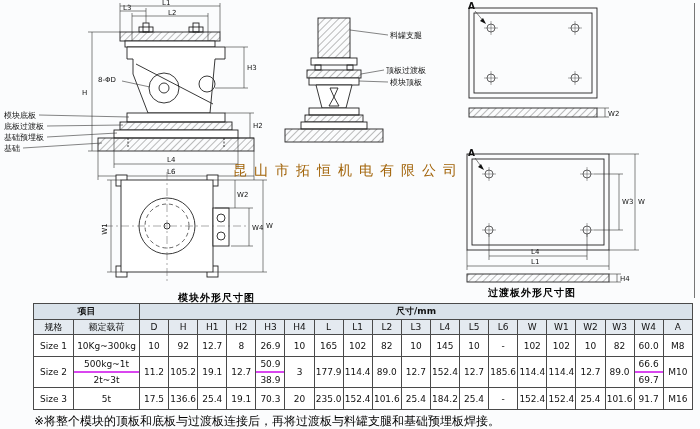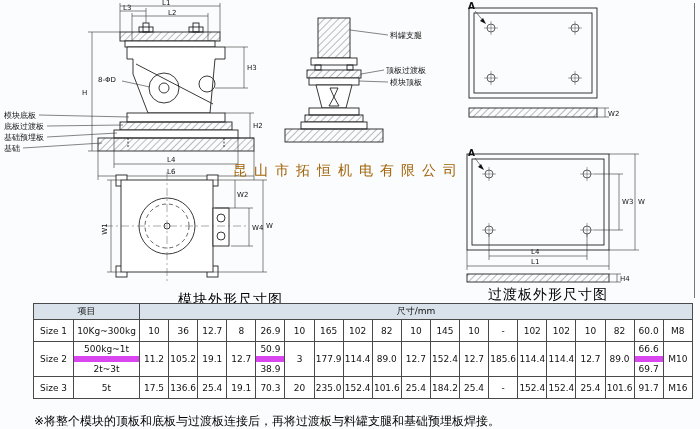--- a/index.html
+++ b/index.html
@@ -2,31 +2,31 @@
 <html><head>
 <meta charset="utf-8">
 <style>
   html,body{margin:0;padding:0;width:700px;height:429px}
   body{position:relative;background:#fbfcfd;font-family:"DejaVu Sans","Liberation Sans",sans-serif;overflow:hidden;color:#111}
   .abs{position:absolute}
   svg{overflow:visible}
   svg text{font-family:"DejaVu Sans","Liberation Sans",sans-serif;font-size:8px;fill:#111}
   svg text.dim{font-size:7px}
   svg text.sec{font-size:9px;font-weight:bold}
-  .caption{position:absolute;font-size:14px;font-weight:normal;letter-spacing:1px;white-space:nowrap;color:#000}
+  .caption{position:absolute;font-size:10px;font-weight:bold;letter-spacing:1px;white-space:nowrap;color:#000}
   .watermark{position:absolute;left:233px;top:162px;font-size:14px;letter-spacing:7px;color:#a16207;white-space:nowrap}
   .sheet-edge{position:absolute;left:694px;top:3px;width:1px;height:295px;background:#777}
   #dim-table{position:absolute;left:33px;top:303px;width:660px;border-collapse:collapse;table-layout:fixed;font-size:9px;background:#fff}
   #dim-table th,#dim-table td{border:1px solid #4a4a4a;text-align:center;vertical-align:middle;padding:0;font-weight:normal;height:15px;overflow:hidden}
-  #dim-table th.h1{background:#d9e2ea;font-weight:normal}
+  #dim-table th.h1{background:#d9e2ea;font-weight:bold}
   #dim-table th.h2{background:#e4eaf0;height:14px}
   #dim-table td{height:21px}
   #dim-table td.stack{padding:0}
   #dim-table td.stack div{height:14px;line-height:14px}
-  #dim-table td.stack div+div{border-top:6px solid #d946ef}
+  #dim-table td.stack div+div{border-top:2px solid #d946ef}
   .note{position:absolute;left:34px;top:413px;font-size:12px;white-space:nowrap;color:#000}
 </style>
 </head>
 <body>
 
 <svg class="abs" style="left:2px;top:0" width="266" height="196" viewBox="0 0 266 196">
   <defs>
     <pattern id="hA" width="5" height="5" patternUnits="userSpaceOnUse" patternTransform="rotate(45)">
       <line x1="0" y1="0" x2="0" y2="5" stroke="#777" stroke-width="1"></line>
     </pattern>
@@ -282,24 +282,47 @@
       <col>
       <col>
       <col>
     </colgroup>
     <tbody>
       <tr>
         <th colspan="2" class="h1">项目</th>
         <th colspan="19" class="h1">尺寸/mm</th>
       </tr>
       <tr>
+        <th class="h2">规格</th>
+        <th class="h2">额定载荷</th>
+        <th class="h2">D</th>
+        <th class="h2">H</th>
+        <th class="h2">H1</th>
+        <th class="h2">H2</th>
+        <th class="h2">H3</th>
+        <th class="h2">H4</th>
+        <th class="h2">L</th>
+        <th class="h2">L1</th>
+        <th class="h2">L2</th>
+        <th class="h2">L3</th>
+        <th class="h2">L4</th>
+        <th class="h2">L5</th>
+        <th class="h2">L6</th>
+        <th class="h2">W</th>
+        <th class="h2">W1</th>
+        <th class="h2">W2</th>
+        <th class="h2">W3</th>
+        <th class="h2">W4</th>
+        <th class="h2">A</th>
+      </tr>
+      <tr>
         <td>Size 1</td>
         <td>10Kg~300kg</td>
         <td>10</td>
-        <td>36</td>
+        <td>92</td>
         <td>12.7</td>
         <td>8</td>
         <td>26.9</td>
         <td>10</td>
         <td>165</td>
         <td>102</td>
         <td>82</td>
         <td>10</td>
         <td>145</td>
         <td>10</td>

